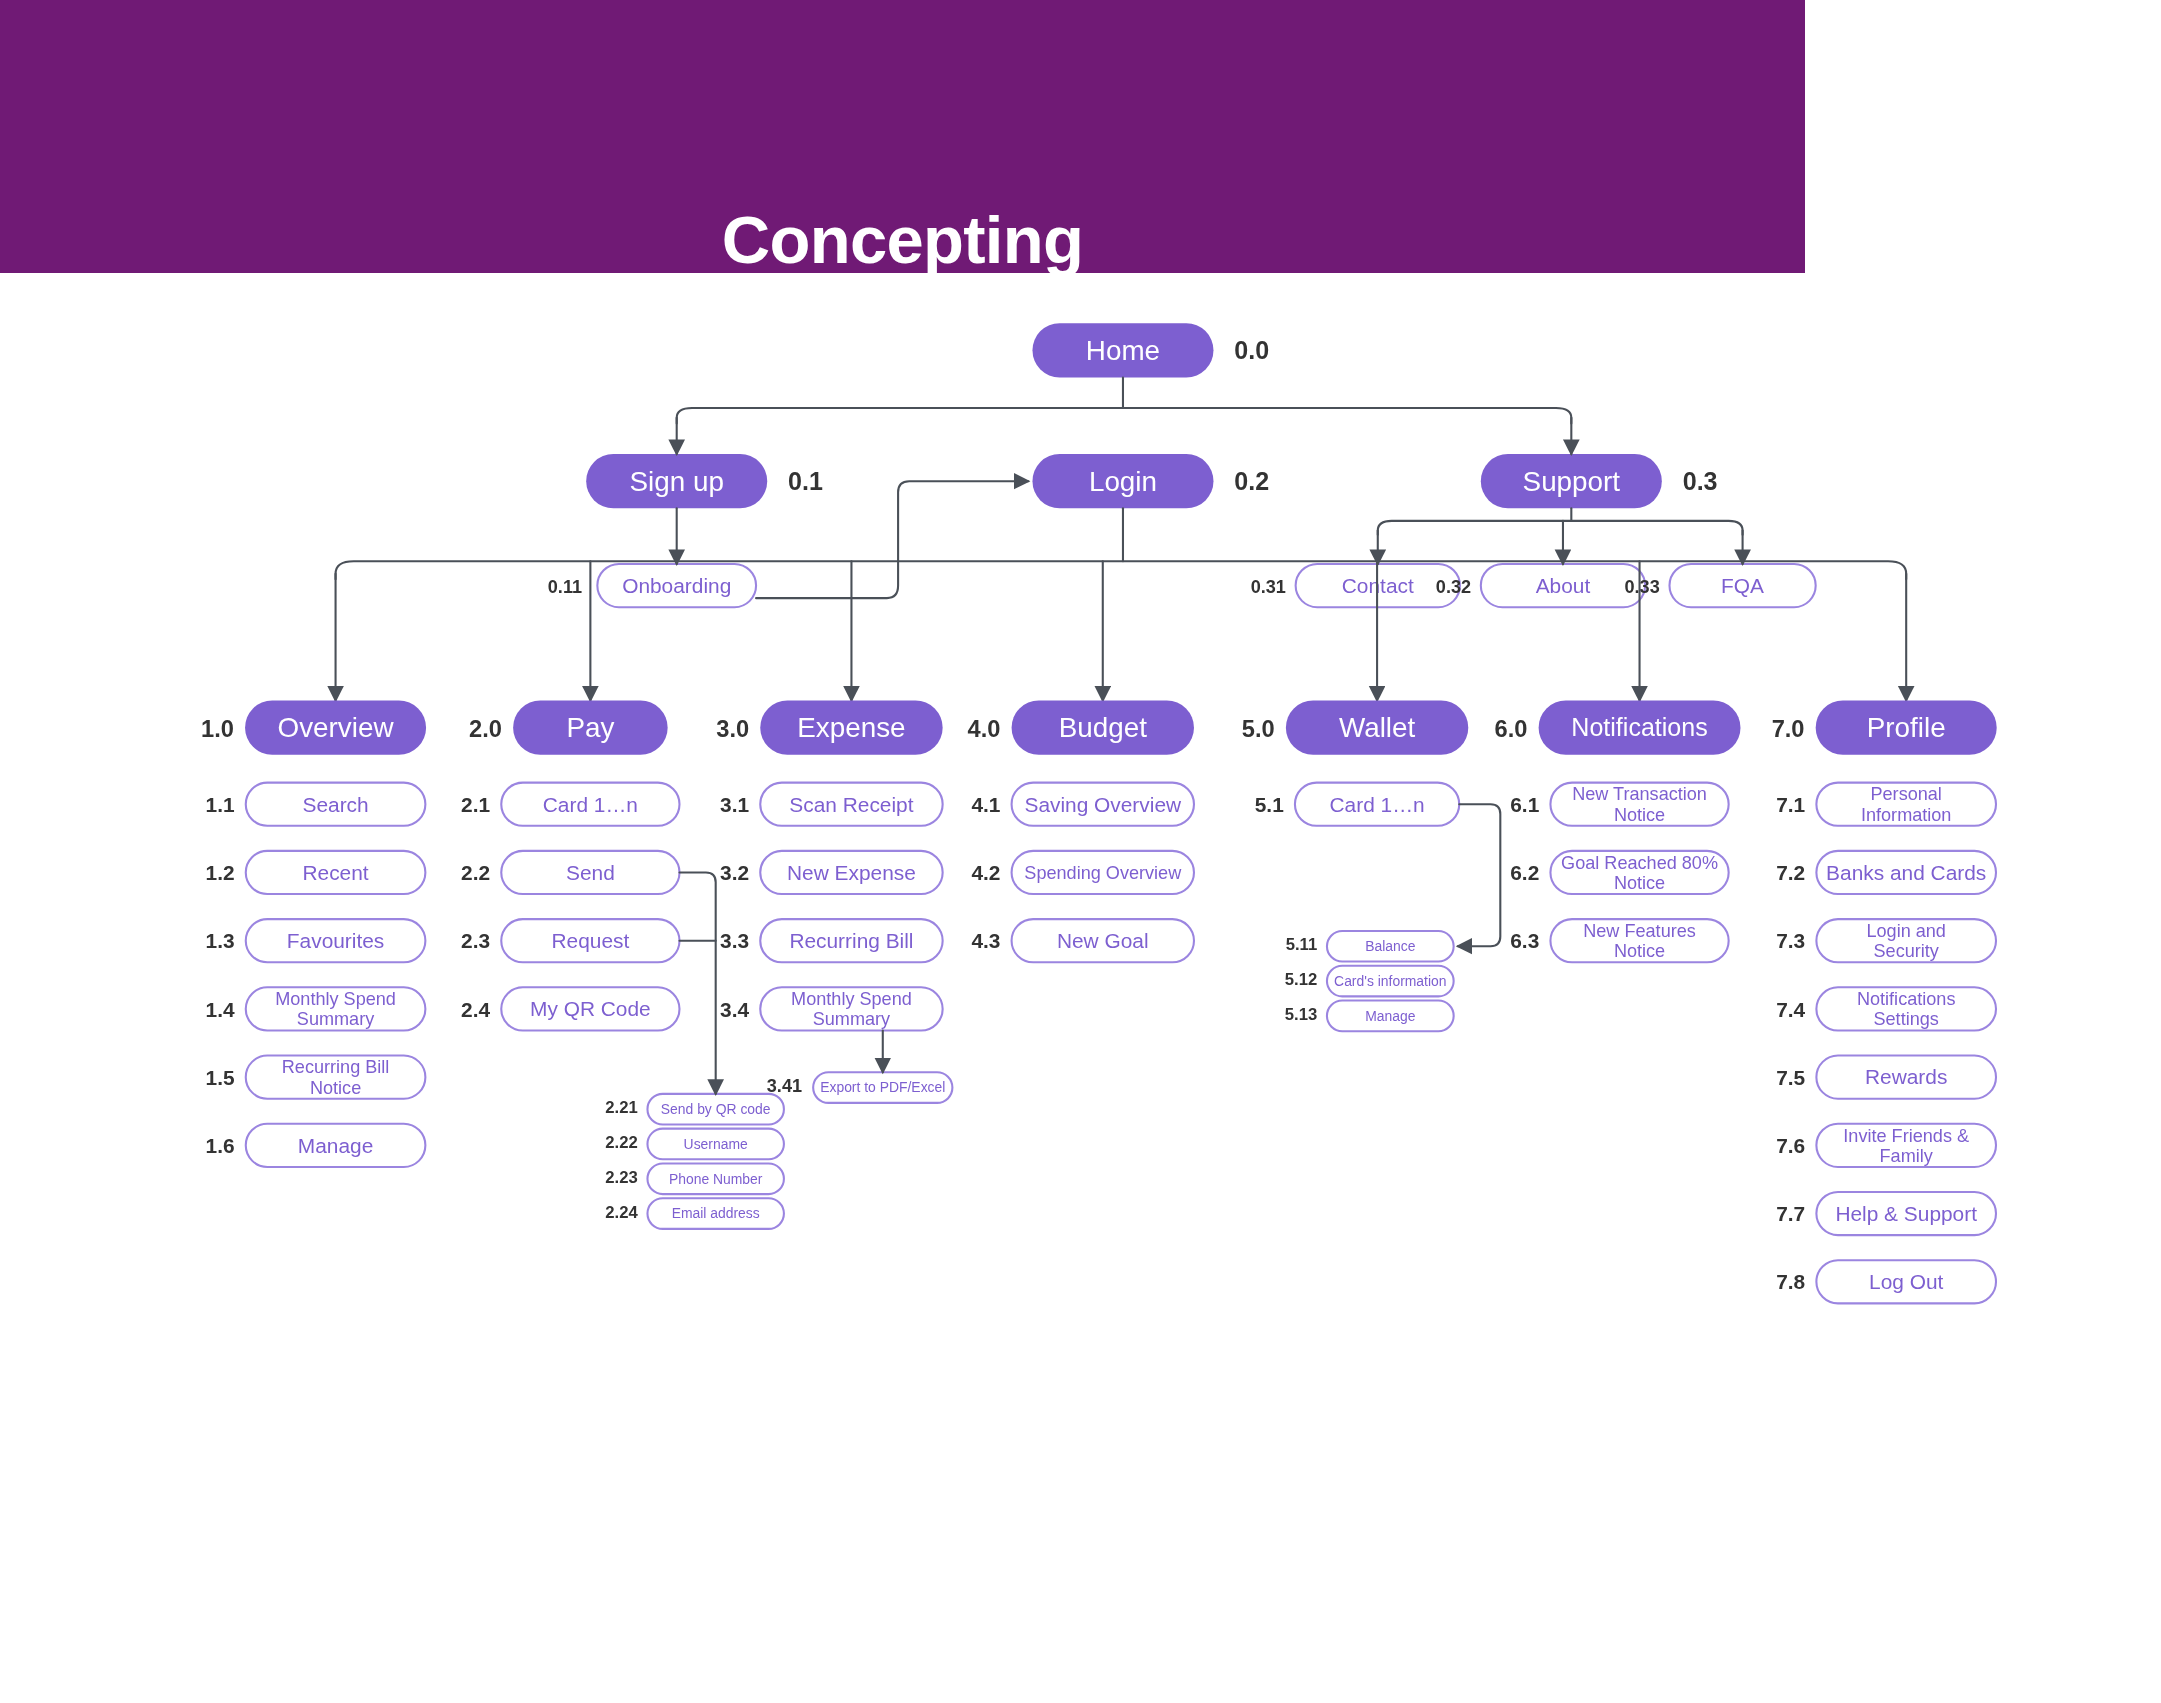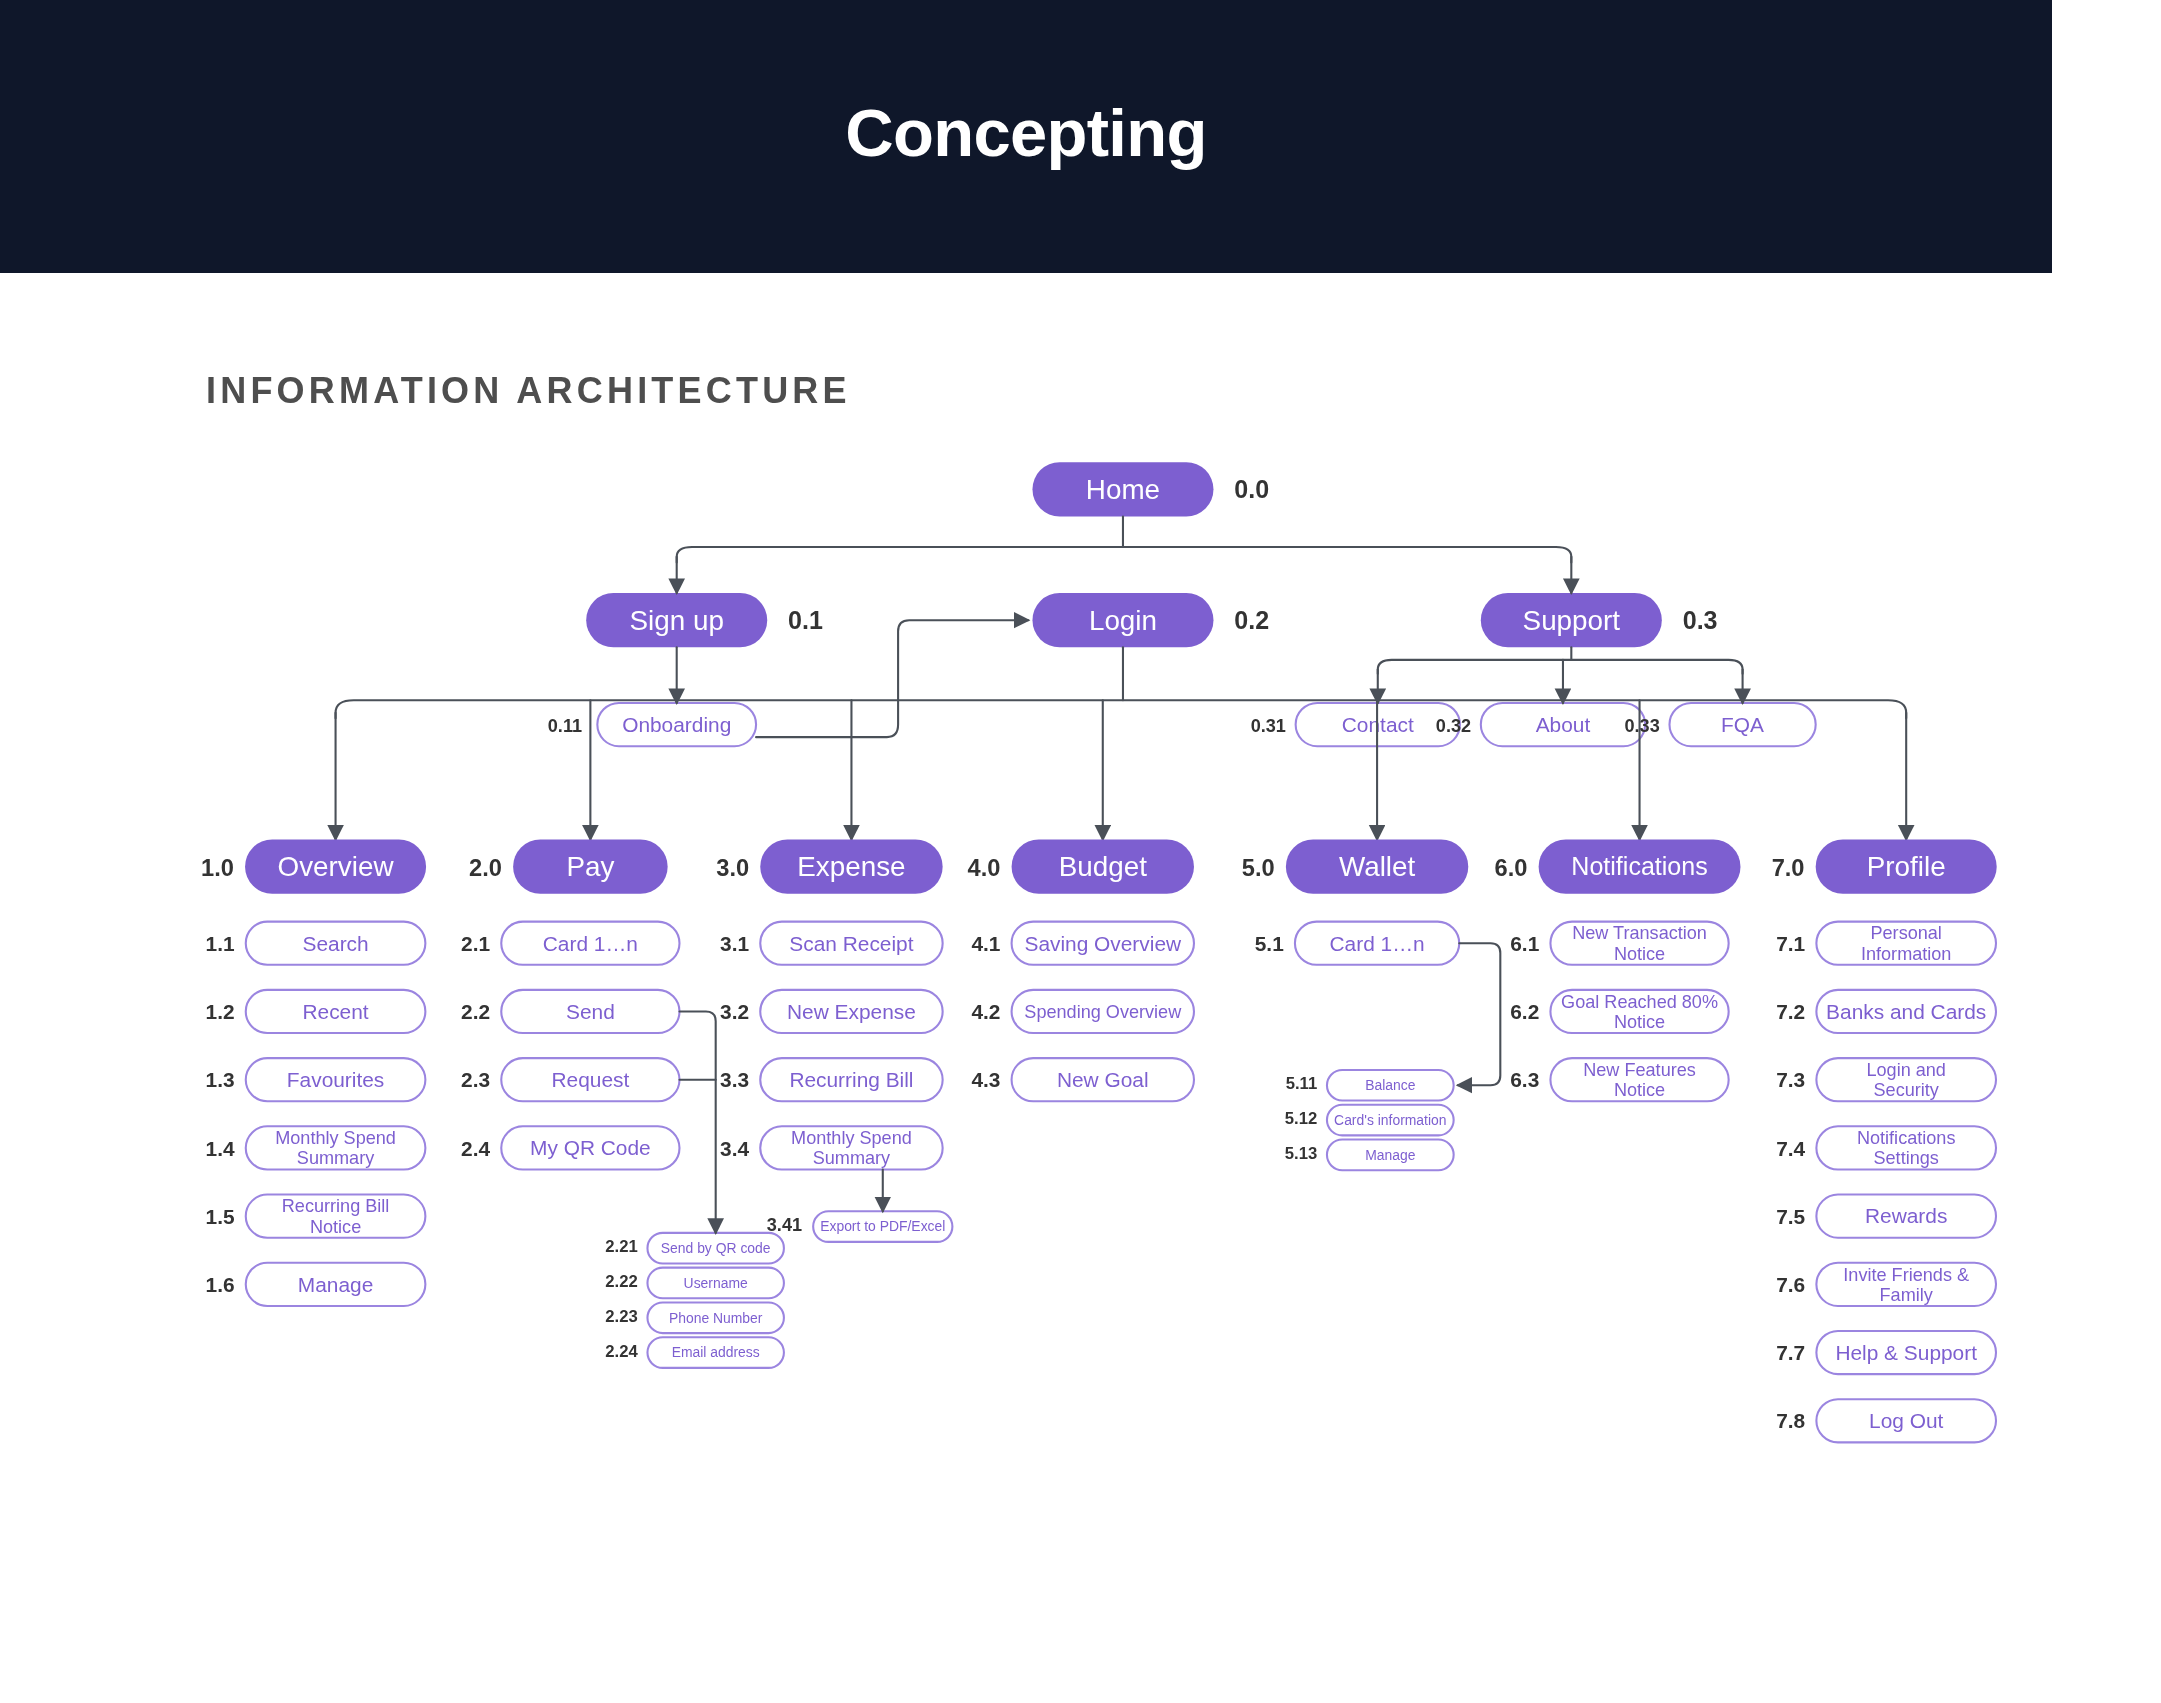--- a/index.html
+++ b/index.html
@@ -5,25 +5,25 @@
   * { box-sizing: border-box; }
   html, body { margin:0; padding:0; }
   body {
     width: 2161px;
     height: 1703px;
     background: #ffffff;
     font-family: "Liberation Sans", sans-serif;
     overflow: hidden;
   }
   .header-band {
-    width: 2052px;
+    width: 1805px;
     height: 273px;
-    background: #0f172a;
+    background: #701a75;
     display: flex;
-    align-items: center;
+    align-items: flex-end;
     justify-content: center;
   }
   .header-title {
     color: #ffffff;
     font-size: 67px;
     font-weight: bold;
     letter-spacing: -0.7px;
     line-height: 1;
     margin-top: -8.4px;
   }
@@ -67,21 +67,20 @@
   .node-sub text { fill: #7d5fd0; }
 </style>
 </head>
 <body>
 
 <div class="header-band">
   <div class="header-title">Concepting</div>
 </div>
 
 <div class="content">
-  <div class="section-title">INFORMATION ARCHITECTURE</div>
 
   <div class="diagram-wrap">
     <svg class="sitemap" id="sitemap-svg" width="2161" height="1114" viewBox="0 0 3104 1600">
         <defs>
           <marker id="arr" markerWidth="9" markerHeight="9" refX="7" refY="4" orient="auto" markerUnits="strokeWidth">
             <path d="M0,0 L8,4 L0,8 z" fill="#4a5058"></path>
           </marker>
           <marker id="arrL" markerWidth="9" markerHeight="9" refX="7" refY="4" orient="auto" markerUnits="strokeWidth">
             <path d="M0,0 L8,4 L0,8 z" fill="#4a5058"></path>
           </marker>

